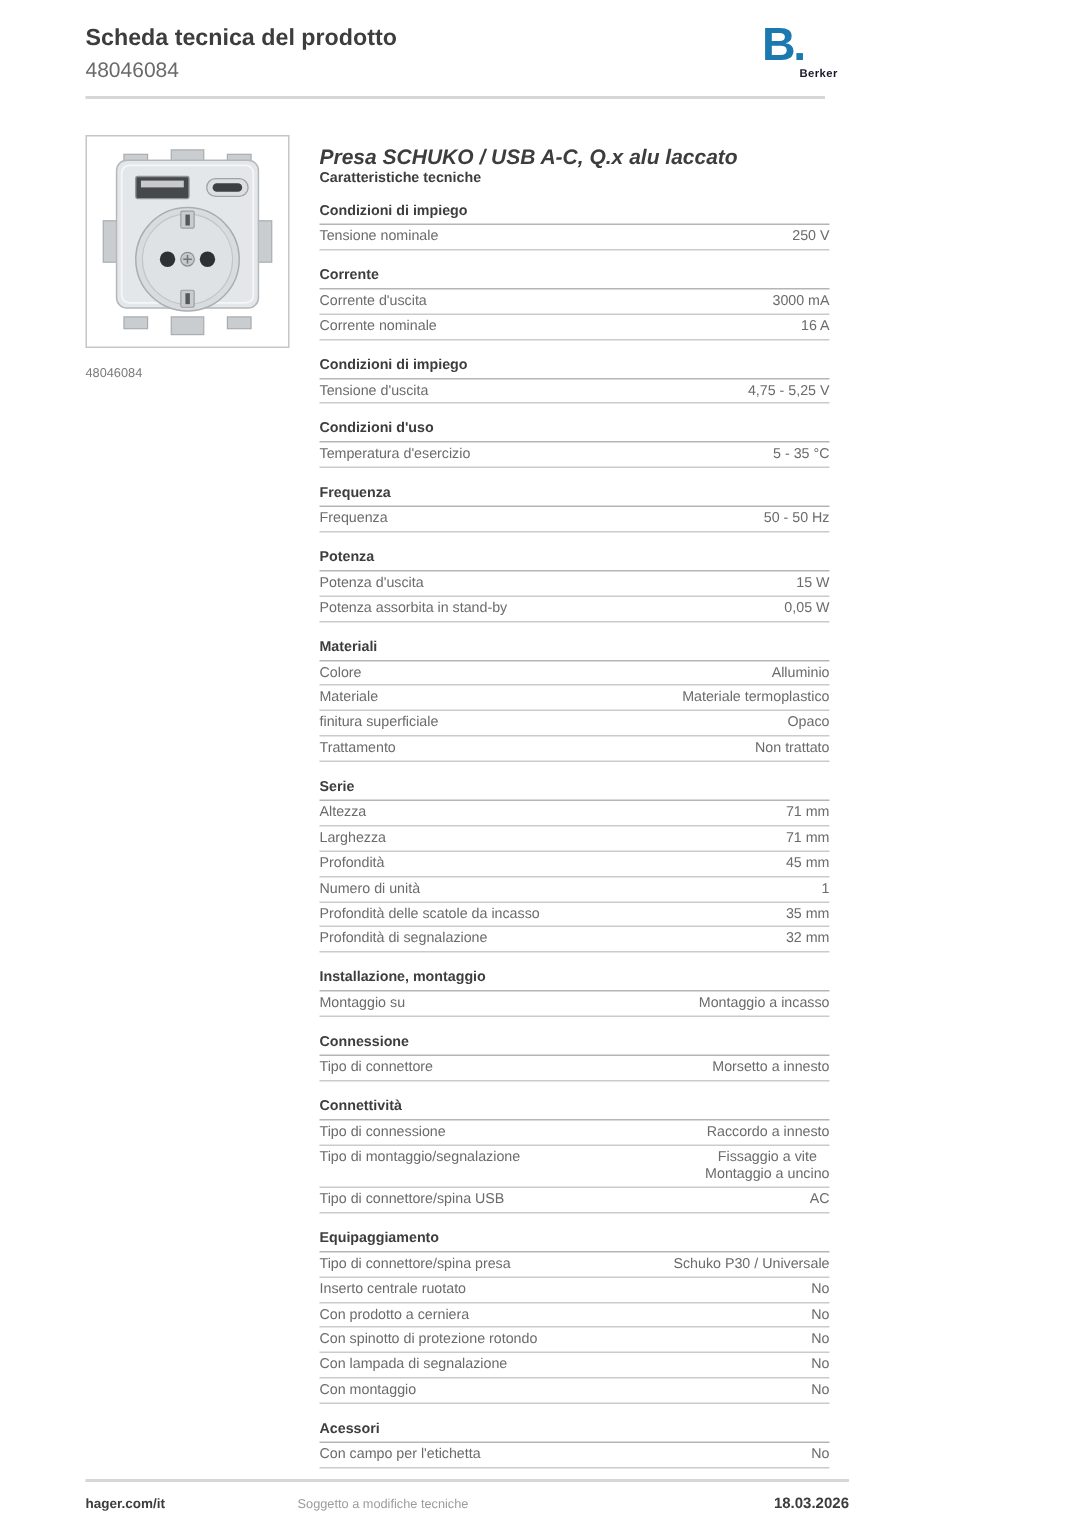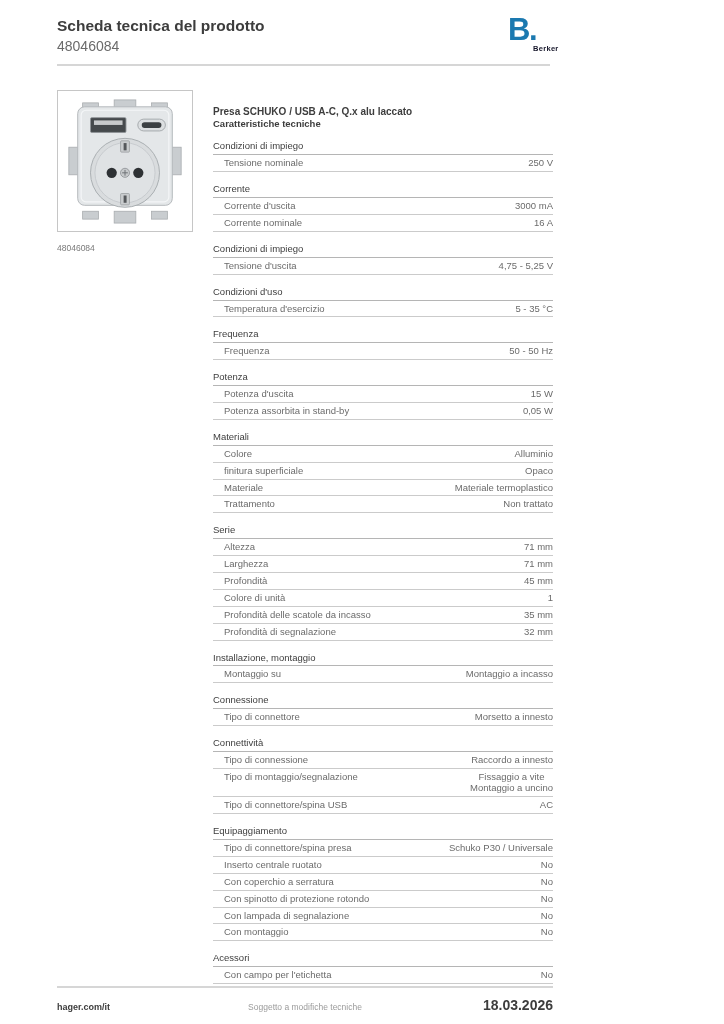--- a/index.html
+++ b/index.html
@@ -16,34 +16,34 @@
   .header-rule{position:absolute;left:57px;right:52px;top:64px;border-top:2px solid #d6d6d6;}
 
   
   .main{position:absolute;left:57px;right:49px;top:90px;display:flex;}
   .image-col{width:136px;margin-right:20px;flex-shrink:0;}
   .image-box{width:136px;height:142px;border:1px solid #c6c6c6;box-sizing:border-box;background:#fff;}
   .image-box svg{display:block;width:100%;height:100%;}
   .image-caption{margin-top:11px;font-size:8.5px;color:#7a7a7a;}
 
   .details-col{flex:1;min-width:0;}
-  .product-title{font-size:10px;font-weight:bold;color:#3d3d3d;margin-top:16px;line-height:1.2;}
+  .product-title{font-size:14px;font-weight:bold;color:#3d3d3d;margin-top:6px;line-height:1.2;font-style:italic;}
   .subtitle{font-size:9.5px;font-weight:bold;color:#3d3d3d;line-height:1.2;}
 
   .section{margin-top:11px;}
-  .section-title{font-size:9.5px;font-weight:normal;color:#3d3d3d;padding-bottom:2.5px;border-bottom:1px solid #b5b5b5;line-height:1.2;}
+  .section-title{font-size:9.5px;font-weight:bold;color:#3d3d3d;padding-bottom:2.5px;border-bottom:1px solid #b5b5b5;line-height:1.2;}
   .spec-row{display:flex;justify-content:space-between;align-items:flex-start;padding:2px 0 2.5px 0;border-bottom:1px solid #cbcbcb;font-size:9.5px;color:#6b6b6b;line-height:1.2;}
-  .spec-label{padding-right:12px;margin-left:11px;}
+  .spec-label{padding-right:12px;}
   .spec-value{text-align:center;white-space:pre-line;flex-shrink:0;}
 
   
-  .footer{position:absolute;left:57px;right:49px;top:986px;border-top:2px solid #d6d6d6;padding-top:9px;display:flex;align-items:baseline;}
+  .footer{position:absolute;left:57px;right:36px;top:986px;border-top:2px solid #d6d6d6;padding-top:9px;display:flex;align-items:baseline;}
   .footer-left{flex:1;font-size:9px;font-weight:bold;color:#3d3d3d;text-decoration:none;}
-  .footer-center{flex:1.6;text-align:center;font-size:8.5px;color:#9b9b9b;}
-  .footer-right{flex:1;text-align:right;font-size:14px;font-weight:bold;color:#3d3d3d;}
+  .footer-center{flex:1.6;font-size:8.5px;color:#9b9b9b;}
+  .footer-right{flex:1;text-align:right;font-size:10px;font-weight:bold;color:#3d3d3d;}
 </style>
 </head>
 <body>
 
 <div class="page">
 
   <div class="header">
     <div>
       <div class="doc-title">Scheda tecnica del prodotto</div>
       <div class="doc-number">48046084</div>
@@ -182,30 +182,30 @@
   <div class="section">
     <div class="section-title">Materiali</div>
     <div>
   <div class="spec-row">
     <div class="spec-label">Colore</div>
     <div class="spec-value">Alluminio</div>
   </div>
 
 
   <div class="spec-row">
+    <div class="spec-label">Materiale</div>
+    <div class="spec-value">Materiale termoplastico</div>
+  </div>
+
+  <div class="spec-row">
     <div class="spec-label">finitura superficiale</div>
     <div class="spec-value">Opaco</div>
   </div>
 
   <div class="spec-row">
-    <div class="spec-label">Materiale</div>
-    <div class="spec-value">Materiale termoplastico</div>
-  </div>
-
-  <div class="spec-row">
     <div class="spec-label">Trattamento</div>
     <div class="spec-value">Non trattato</div>
   </div>
 </div>
   </div>
 
   <div class="section">
     <div class="section-title">Serie</div>
     <div>
   <div class="spec-row">
@@ -217,21 +217,21 @@
     <div class="spec-label">Larghezza</div>
     <div class="spec-value">71 mm</div>
   </div>
 
   <div class="spec-row">
     <div class="spec-label">Profondità</div>
     <div class="spec-value">45 mm</div>
   </div>
 
   <div class="spec-row">
-    <div class="spec-label">Colore di unità</div>
+    <div class="spec-label">Numero di unità</div>
     <div class="spec-value">1</div>
   </div>
 
   <div class="spec-row">
     <div class="spec-label">Profondità delle scatole da incasso</div>
     <div class="spec-value">35 mm</div>
   </div>
 
   <div class="spec-row">
     <div class="spec-label">Profondità di segnalazione</div>
@@ -288,21 +288,21 @@
     <div class="spec-label">Tipo di connettore/spina presa</div>
     <div class="spec-value">Schuko P30 / Universale</div>
   </div>
 
   <div class="spec-row">
     <div class="spec-label">Inserto centrale ruotato</div>
     <div class="spec-value">No</div>
   </div>
 
   <div class="spec-row">
-    <div class="spec-label">Con coperchio a serratura</div>
+    <div class="spec-label">Con prodotto a cerniera</div>
     <div class="spec-value">No</div>
   </div>
 
   <div class="spec-row">
     <div class="spec-label">Con spinotto di protezione rotondo</div>
     <div class="spec-value">No</div>
   </div>
 
   <div class="spec-row">
     <div class="spec-label">Con lampada di segnalazione</div>

